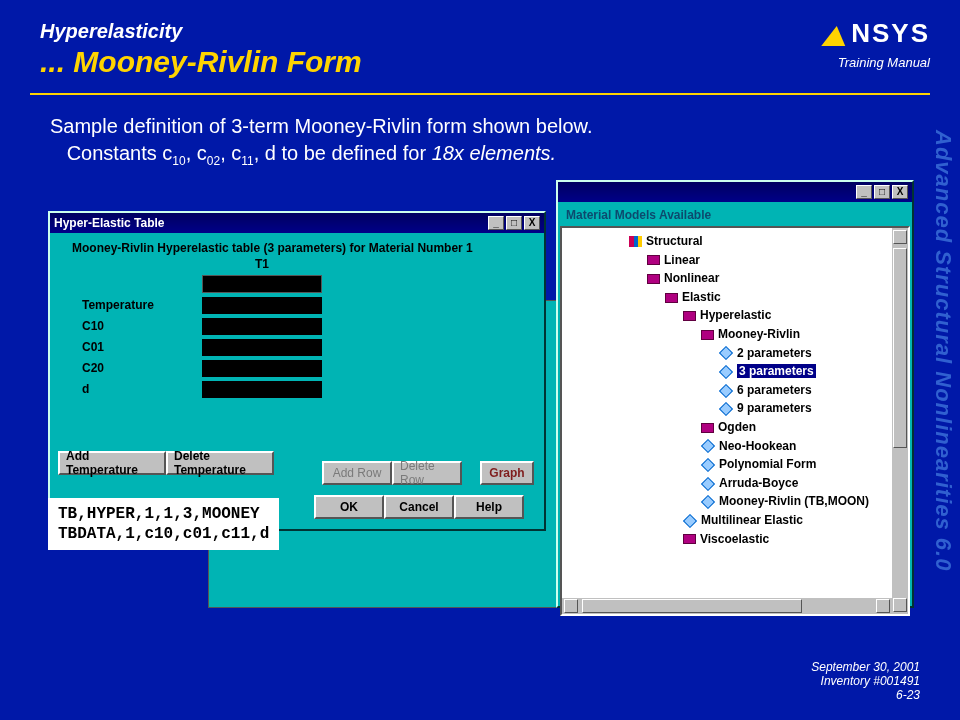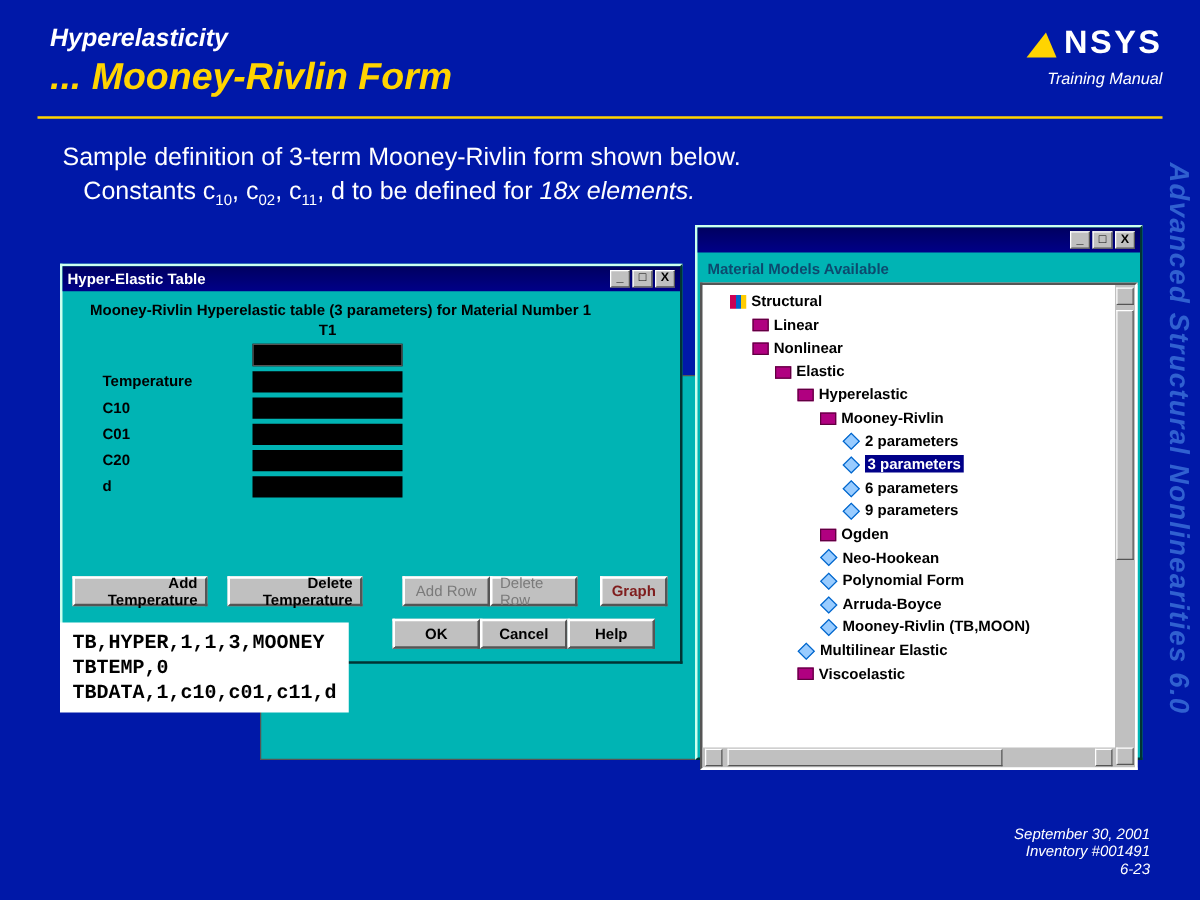--- a/index.html
+++ b/index.html
@@ -108,21 +108,21 @@
   .btn95 {
     background: #c0c0c0; color:#000; font-size:12px;
     border-top:2px solid #fff; border-left:2px solid #fff;
     border-right:2px solid #555; border-bottom:2px solid #555;
     padding: 2px 6px; height: 24px;
     display: inline-flex; align-items:center; justify-content:center;
     font-weight: bold;
   }
   .btn95.disabled { color:#7a7a7a; }
   .btn-row-top {
-    position: absolute; left: 8px; bottom: 44px; display: flex; gap: 16px; text-align: right;
+    position: absolute; left: 8px; bottom: 54px; display: flex; gap: 0;
   }
   .btn-row-top .btn95 { width: 108px; }
   .btn-row-top-right { position:absolute; right:10px; bottom:44px; display:flex;}
   .btn-row-top-mid { position:absolute; left:272px; bottom:44px; display:flex; }
   .btn-row-bottom { position:absolute; right:20px; bottom:10px; display:flex; }
   .btn-row-bottom .btn95, .btn-row-top-right .btn95, .btn-row-top-mid .btn95 { width: 70px; }
   .btn-row-top-mid .btn95 { font-weight: normal; color:#7a7a7a;}
   .btn-row-top .btn95 { font-weight: bold; }
 
   
@@ -130,20 +130,21 @@
   .dlg-right .tree-title {
     font-size: 12px; font-weight:bold; color:#0c4a6e;
     padding: 6px 8px 4px 8px;
   }
   .tree-wrap {
     background: #fff; margin: 0 2px 2px 2px;
     border-top:2px solid #555; border-left:2px solid #555;
     border-right:2px solid #fff; border-bottom:2px solid #fff;
     height: 390px; overflow: hidden;
     position: relative;
+    padding-left: 45px;
   }
   .tree {
     font-size: 12px; color:#000; padding: 4px 0 0 4px;
     line-height: 1.55;
   }
   .tree .node { white-space: nowrap; }
   .ic {
     display:inline-block; width:13px; height:11px; margin-right:4px;
     vertical-align: middle;
   }
@@ -305,21 +306,20 @@
         <div class="hthumb l"></div>
         <div class="hthumb m"></div>
         <div class="hthumb r"></div>
       </div>
     </div>
   </div>
 </div>
 
 <div class="code-box">
   <div>TB,HYPER,1,1,3,MOONEY</div>
-  <div>TBTEMP,0</div>
   <div>TBDATA,1,c10,c01,c11,d</div>
 </div>
 
 <div class="side-label">Advanced Structural Nonlinearities 6.0</div>
 
 <div class="footer">
   <div>September 30, 2001</div>
   <div>Inventory #001491</div>
   <div>6-23</div>
 </div>

